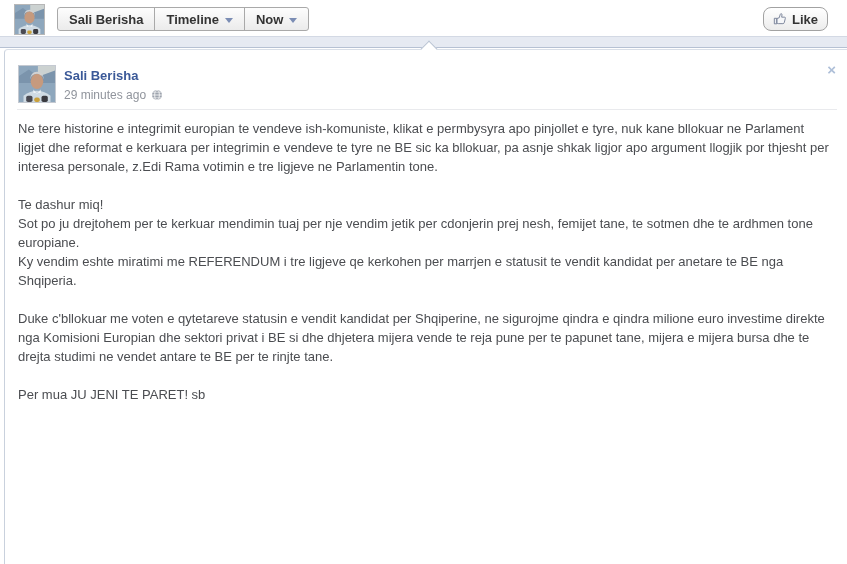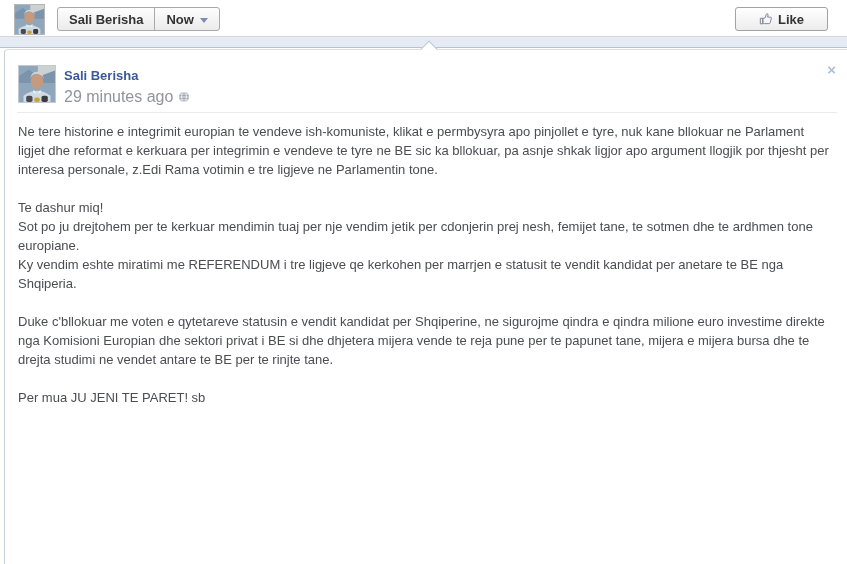--- a/index.html
+++ b/index.html
@@ -28,25 +28,25 @@
   }
   .fbtn + .fbtn { margin-left: -1px; }
   .fbtn:first-child { border-radius: 3px 0 0 3px; }
   .fbtn:last-child { border-radius: 0 3px 3px 0; }
   .caret {
     display: inline-block; width: 0; height: 0; margin-top: 2px;
     border: 4px solid transparent; border-top: 5px solid #7b8db4; border-bottom: none;
   }
 
   .like-btn {
-    position: absolute; right: 19px; top: 7px; height: 24px; padding: 0 23px;
+    position: absolute; right: 19px; top: 7px; height: 24px; padding: 0 9px;
     display: flex; align-items: center; gap: 5px;
     font-family: "Liberation Sans", sans-serif; font-size: 13px; font-weight: bold; color: #333;
     background: linear-gradient(#ffffff, #ececec);
-    border: 1px solid #a2a2a2; border-radius: 3px; cursor: pointer;
+    border: 1px solid #a2a2a2; border-radius: 8px; cursor: pointer;
   }
 
   
   .strip {
     position: absolute; top: 36px; left: 0; width: 100%; height: 12px;
     background: #e6eaf2;
     border-top: 1px solid #d3d9e4; border-bottom: 1px solid #b6c1d3;
   }
 
   
@@ -65,21 +65,21 @@
   .post-header { position: relative; display: flex; padding: 15px 14px 0 13px; }
   .post-avatar {
     width: 38px; height: 38px; flex: 0 0 38px; margin-right: 8px;
     border: 1px solid #c4c9d1; background: #8ea7bd; overflow: hidden; cursor: pointer;
   }
   .author {
     font-size: 13px; font-weight: bold; color: #3b5998;
     text-decoration: none; margin-top: 3px; display: inline-block; cursor: pointer;
   }
   .meta {
-    margin-top: 4px; font-size: 16px; color: #90949c;
+    margin-top: 4px; font-size: 12px; color: #90949c;
     display: flex; align-items: center; gap: 5px;
   }
   .meta a { color: #90949c; text-decoration: none; cursor: pointer; }
   .close-x {
     position: absolute; right: 13px; top: 13px;
     color: #aebfd8; font-size: 15px; font-weight: bold; line-height: 14px; cursor: pointer;
   }
 
   .divider { margin: 6px 12px 0 12px; border-top: 1px solid #e9eaed; }
 
@@ -106,20 +106,24 @@
       <path d="M12.5 15 Q13 6.5 20 6.5 Q27 6.5 27.5 15 L26 11 Q23 8.5 20 8.5 Q17 8.5 14 11 Z" fill="#d2d2d2"></path>
       <rect x="8" y="33" width="7" height="7" rx="2" fill="#4a4a52"></rect>
       <rect x="17" y="35" width="6" height="5" rx="2" fill="#caa13c"></rect>
       <rect x="25" y="33" width="7" height="7" rx="2" fill="#3a3a40"></rect>
     </svg>
   </div>
 
   <div class="btn-group">
     <button class="fbtn">
       <span>Sali Berisha</span>
+    </button>
+    <button class="fbtn">
+      <span>Timeline</span>
+      <span class="caret"></span>
     </button>
     <button class="fbtn">
       <span>Now</span>
       <span class="caret"></span>
     </button>
   </div>
 
   <button class="like-btn">
     <svg width="14" height="14" viewBox="0 0 16 16">
       <path d="M1.5 7.2 h2.8 v6.3 h-2.8 z" fill="#eef0f4" stroke="#6e7890" stroke-width="1"></path>

